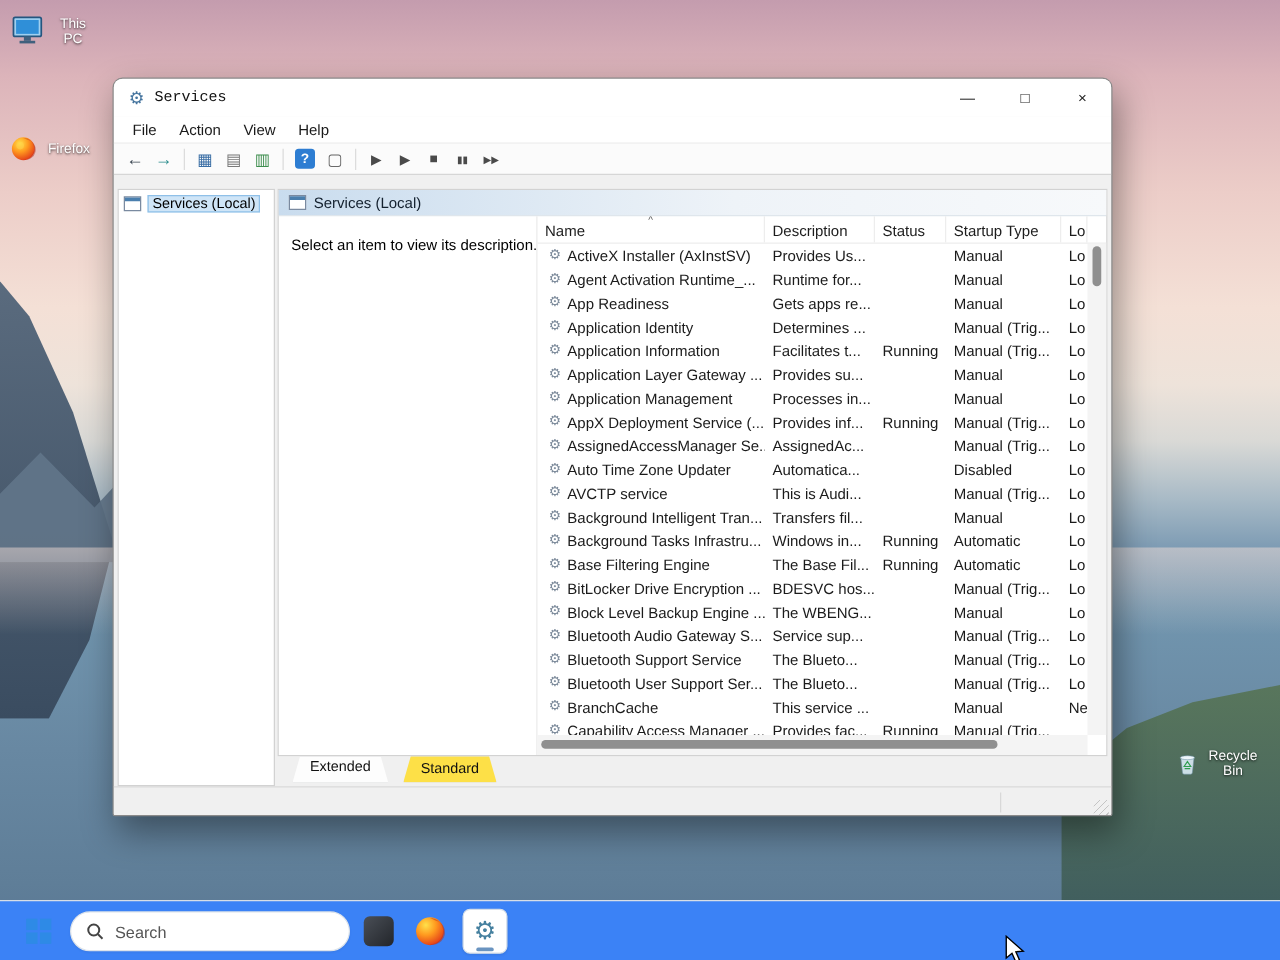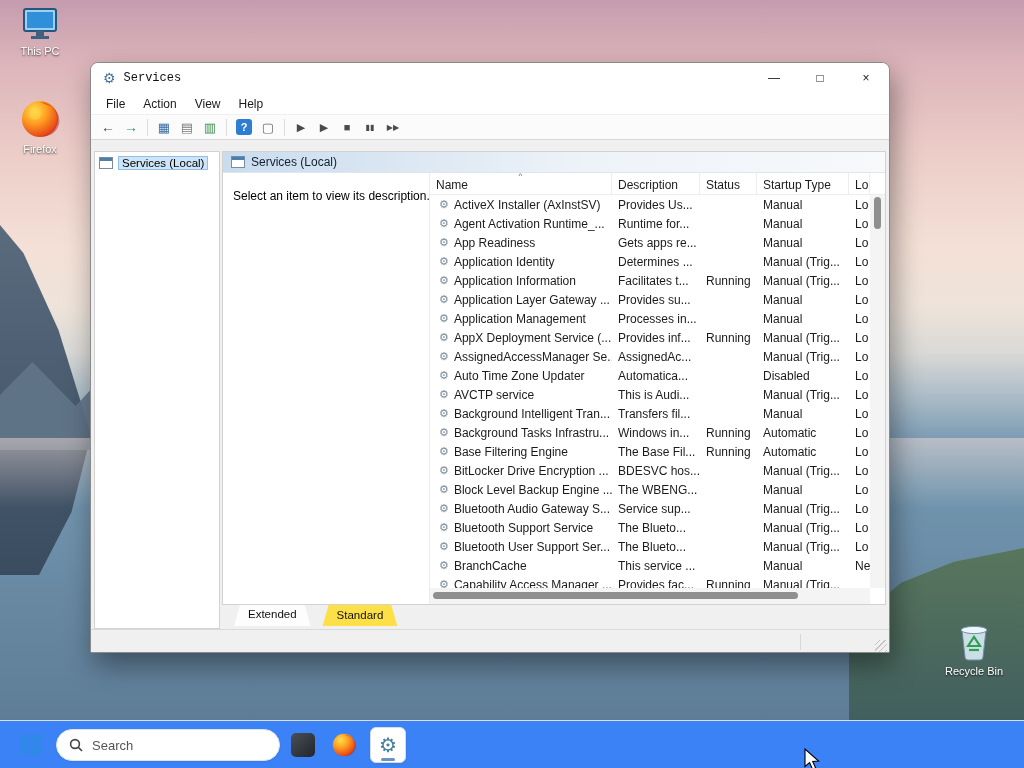--- a/index.html
+++ b/index.html
@@ -15,21 +15,21 @@
       clip-path:polygon(0 0,18% 8%,45% 30%,70% 60%,55% 82%,30% 100%,0 100%);}
   .m2{left:0;top:340px;width:270px;height:110px;background:#62758a;opacity:.9;
       clip-path:polygon(0 50%,12% 20%,28% 60%,45% 15%,62% 65%,80% 40%,100% 70%,100% 100%,0 100%);}
   .shore{position:absolute;right:0;top:548px;width:175px;height:172px;opacity:.85;
       background:linear-gradient(180deg,#55724f,#3c5a54);
       clip-path:polygon(0 45%,30% 20%,60% 8%,100% 0,100% 100%,0 100%);}
   .water-glow{position:absolute;left:0;right:0;top:438px;height:70px;
       background:linear-gradient(180deg,rgba(255,230,220,.45),rgba(255,255,255,0));}
 
   
-  .desk-icon{position:absolute;width:64px;display:flex;flex-direction:column;align-items:center;gap:3px;}
+  .desk-icon{position:absolute;width:64px;display:flex;align-items:center;gap:9px;}
   .desk-label{font-size:11px;color:#fff;text-shadow:0 1px 2px rgba(0,0,0,.8);text-align:center;line-height:12px;}
 
   
   .window{position:absolute;left:90px;top:62px;width:800px;height:591px;background:#f0f0f0;
       border:1px solid #8a8a8a;border-radius:8px 8px 2px 2px;overflow:hidden;
       box-shadow:4px 12px 28px rgba(0,0,0,.4);}
   .titlebar{height:30px;background:#fff;display:flex;align-items:center;padding-left:12px;gap:8px;}
   .app-icon{font-size:14px;color:#44749e;line-height:1;}
   .title-text{font-size:12px;color:#111;font-family:Liberation Mono, monospace;}
   .win-controls{margin-left:auto;display:flex;height:100%;}
@@ -132,21 +132,21 @@
             <stop offset="100%" stop-color="#e03318"></stop>
         </radialGradient>
       </defs>
       <circle cx="21" cy="21" r="18" fill="url(#fx)"></circle>
       <path d="M21,4 a17,17 0 0 1 0,34 a13,13 0 0 0 7,-31" fill="#b5321f" opacity=".5"></path>
       <circle cx="16" cy="16" r="6" fill="#ffd24a" opacity=".55"></circle>
     </svg>
     <div class="desk-label">Firefox</div>
   </div>
 
-  <div class="desk-icon" style="left:942px;top:620px;">
+  <div class="desk-icon" style="left:942px;top:590px;">
     <svg width="36" height="42" viewBox="0 0 36 42">
       <path d="M6,10 h24 l-3,27 a3,3 0 0 1 -3,3 h-12 a3,3 0 0 1 -3,-3 Z" fill="#d7e8f2" stroke="#6f93a8" opacity="0.92"></path>
       <ellipse cx="18" cy="10" rx="13" ry="3.6" fill="#eef6fb" stroke="#6f93a8"></ellipse>
       <path d="M12,26 l6,-9 6,9 Z" fill="none" stroke="#2e9e4f" stroke-width="2.2"></path>
       <path d="M13,30 h10" stroke="#2e9e4f" stroke-width="2.2"></path>
     </svg>
     <div class="desk-label">Recycle Bin</div>
   </div>
 
   <div class="window">

